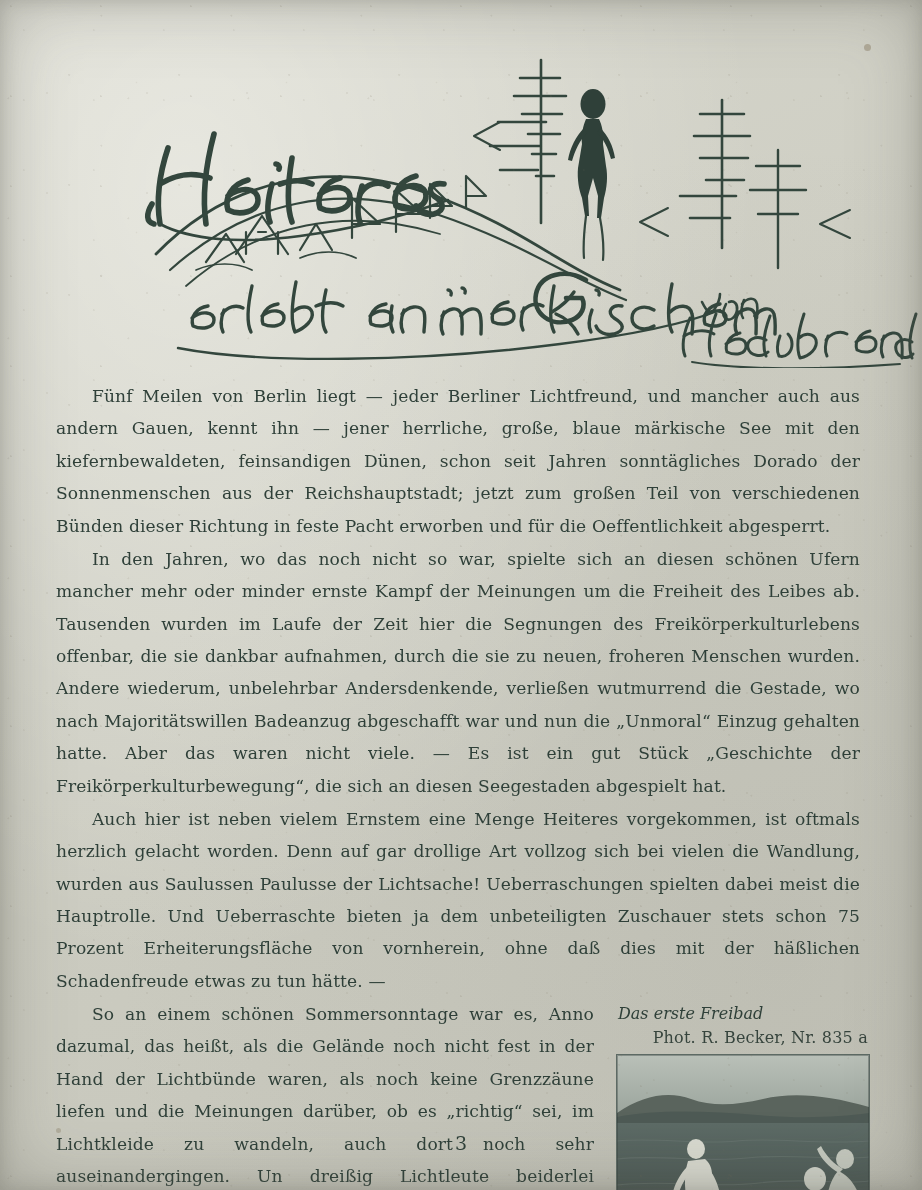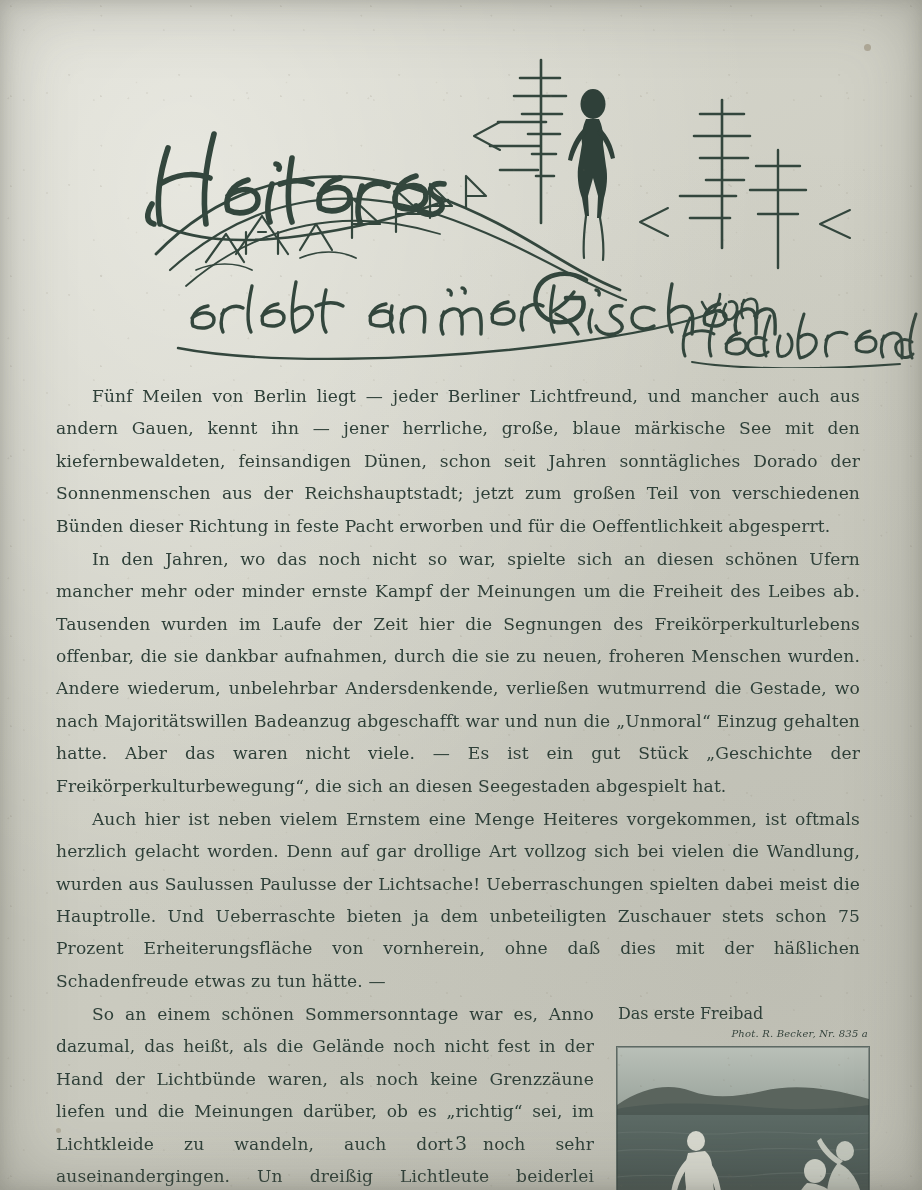--- a/index.html
+++ b/index.html
@@ -69,32 +69,32 @@
   p.para:last-child { margin-bottom: 0; }
 
   .figure {
     float: right;
     width: 252px;
     margin: 6px 0 4px 22px;
     shape-outside: margin-box;
   }
   .fig-caption {
     font-size: 16px;
+    font-style: italic;
     color: #2f4039;
     text-align: left;
     margin: 0 0 4px 2px;
     line-height: 1.25;
   }
   .fig-credit {
-    font-size: 10px;
+    font-size: 16px;
     color: #36443d;
     text-align: right;
     margin: 0 0 7px 0;
     letter-spacing: 0.2px;
-    font-style: italic;
   }
   .photo {
     width: 252px;
     height: 252px;
     position: relative;
     overflow: hidden;
     background: #4a5753;
     border: 1px solid #5d6a64;
   }
   .photo svg { display: block; }

